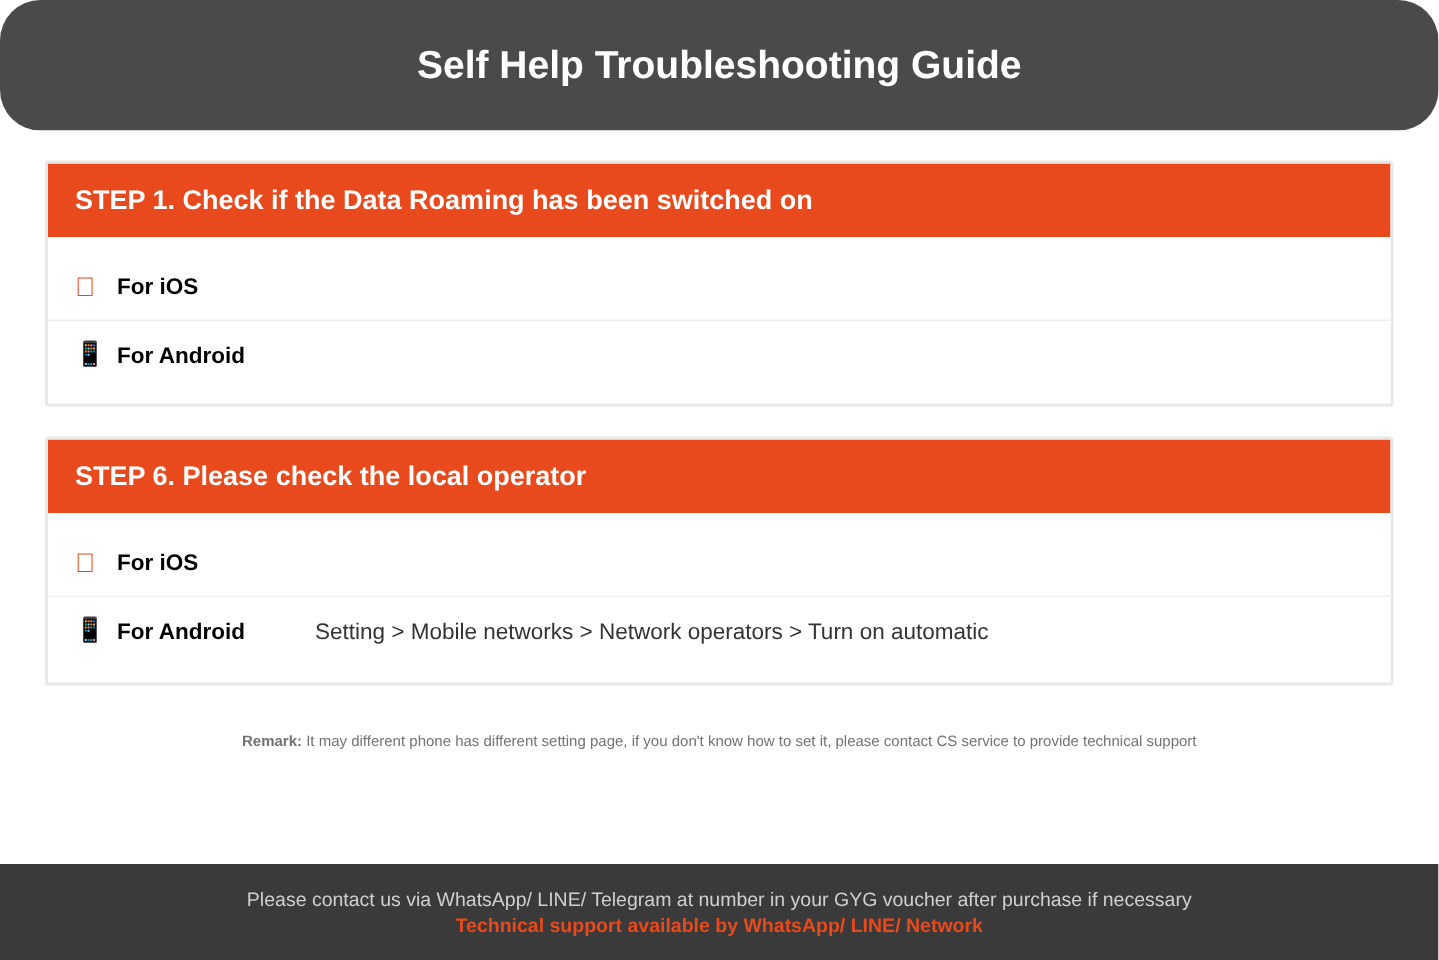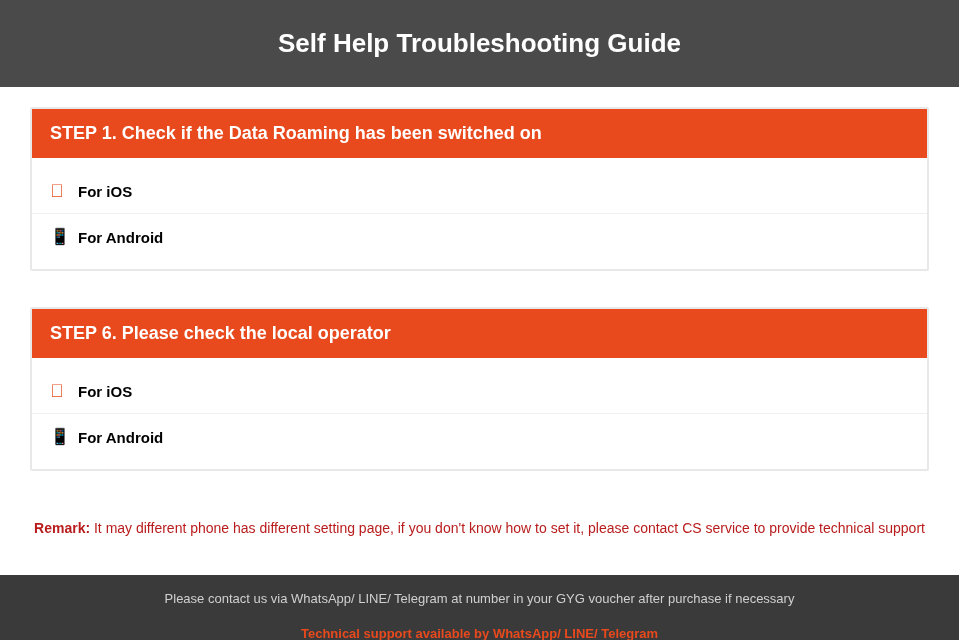--- a/index.html
+++ b/index.html
@@ -9,35 +9,36 @@
       width: 959px;
       min-height: 640px;
       display: flex;
       flex-direction: column;
     }
 
     .header {
       background: #4a4a4a;
       padding: 28px 20px;
       text-align: center;
+      border-radius: 27px;
     }
 
     .header h1 {
       color: #ffffff;
       font-size: 26px;
       font-weight: bold;
     }
 
     .content {
       flex: 1;
       background: #ffffff;
       padding: 20px 30px;
       display: flex;
       flex-direction: column;
-      gap: 16px;
+      gap: 0;
     }
 
     .step-block {
       border: 2px solid #e8e8e8;
       margin-bottom: 20px;
       border-radius: 2px;
       overflow: hidden;
     }
 
     .step-header {
@@ -98,40 +99,40 @@
 
     .platform-desc {
       font-size: 15px;
       color: #333333;
       line-height: 1.55;
       flex: 1;
     }
 
     .remark-section {
       padding: 10px 0 16px 0;
-      font-size: 14px;
-      color: #b91c1c;
+      font-size: 10px;
+      color: #737373;
       line-height: 1.6;
       text-align: center;
     }
 
     .remark-section strong {
       font-weight: bold;
     }
 
     .footer {
       background: #3a3a3a;
       padding: 16px 20px;
       text-align: center;
     }
 
     .footer .contact-line {
       color: #d0d0d0;
       font-size: 13px;
-      margin-bottom: 20px;
+      margin-bottom: 2px;
     }
 
     .footer .support-line {
       color: #e8491d;
       font-size: 13px;
       font-weight: bold;
     }
   </style>
 </head>
 <body>
@@ -171,26 +172,27 @@
         <div class="platform-label">
           <span class="ios-icon"></span>
           <span>For iOS</span>
         </div>
       </div>
       <div class="platform-row">
         <div class="platform-label">
           <span class="android-icon">📱</span>
           <span>For Android</span>
         </div>
+        <div class="platform-desc">Setting &gt; Mobile networks &gt; Network operators &gt; Turn on automatic</div>
       </div>
     </div>
   </div>
 
   <div class="remark-section">
     <strong>Remark:</strong><span> It may different phone has different setting page, if you don't know how to set it,  please contact CS service to provide technical support</span>
   </div>
 
 </div>
 
 <div class="footer">
   <div class="contact-line">Please contact us via WhatsApp/ LINE/ Telegram at number in your GYG voucher after purchase if necessary</div>
-  <div class="support-line">Technical support available by WhatsApp/ LINE/ Telegram</div>
+  <div class="support-line">Technical support available by WhatsApp/ LINE/ Network</div>
 </div>
 
 </body></html>

